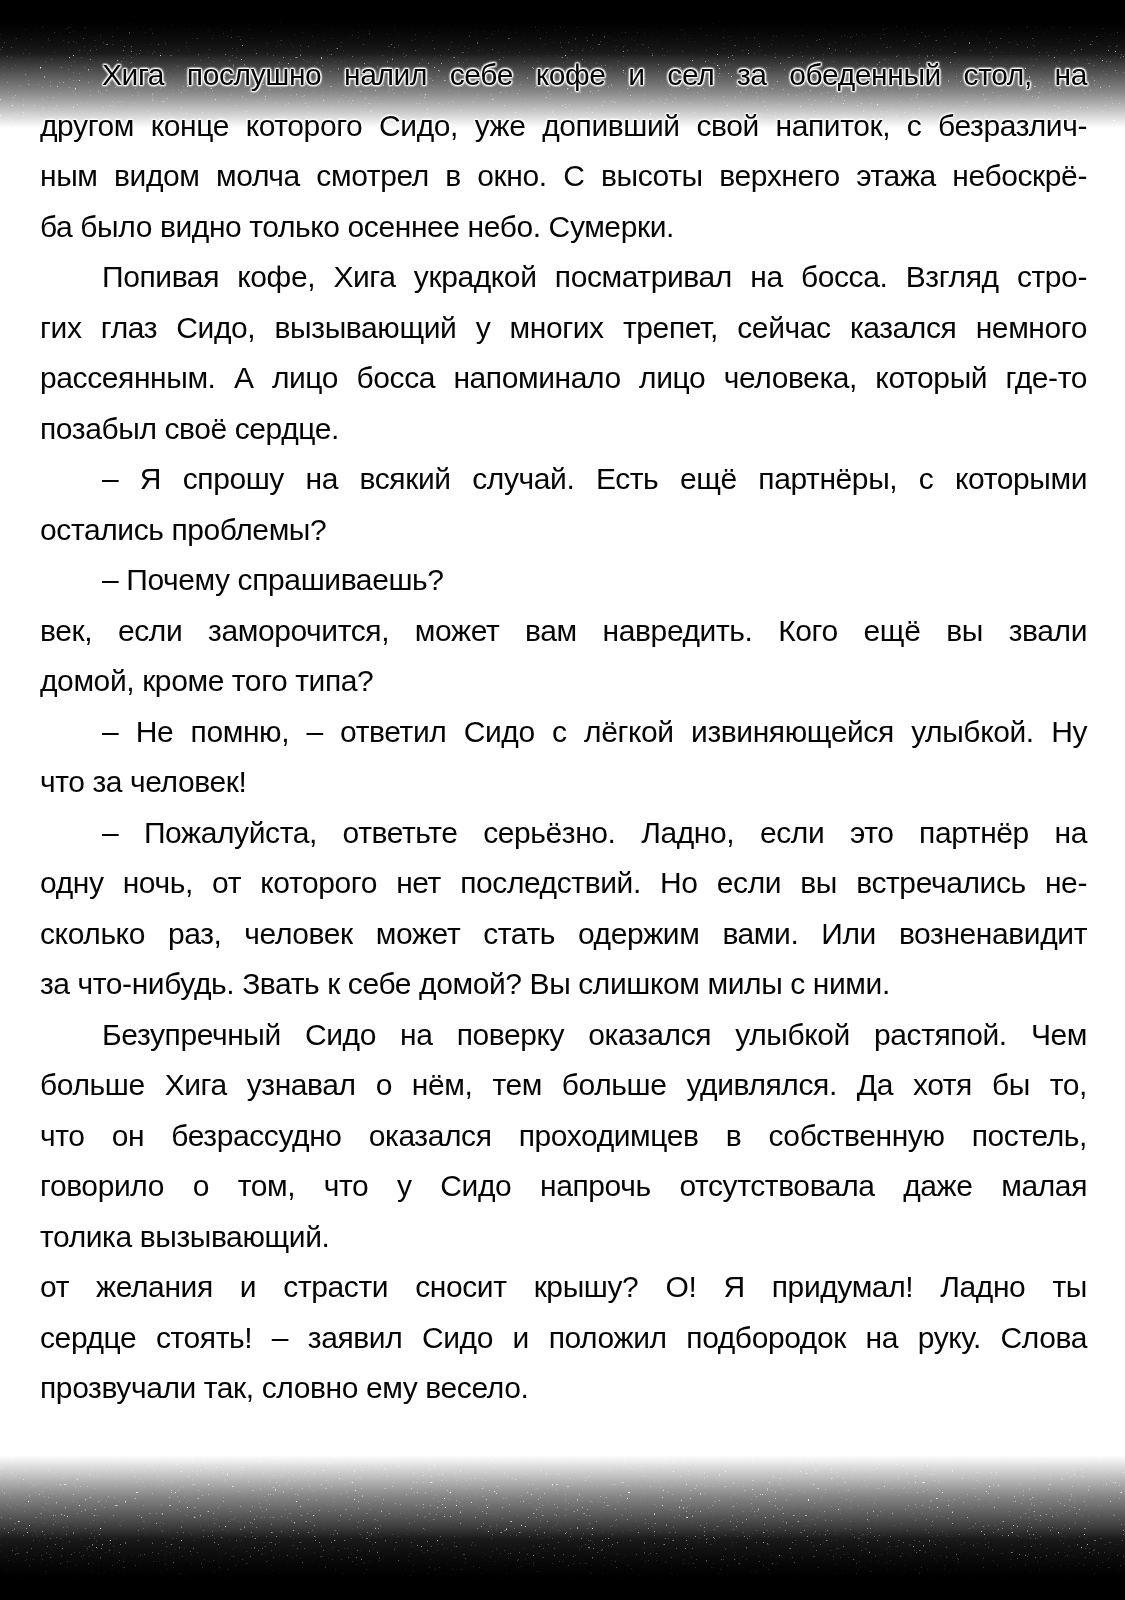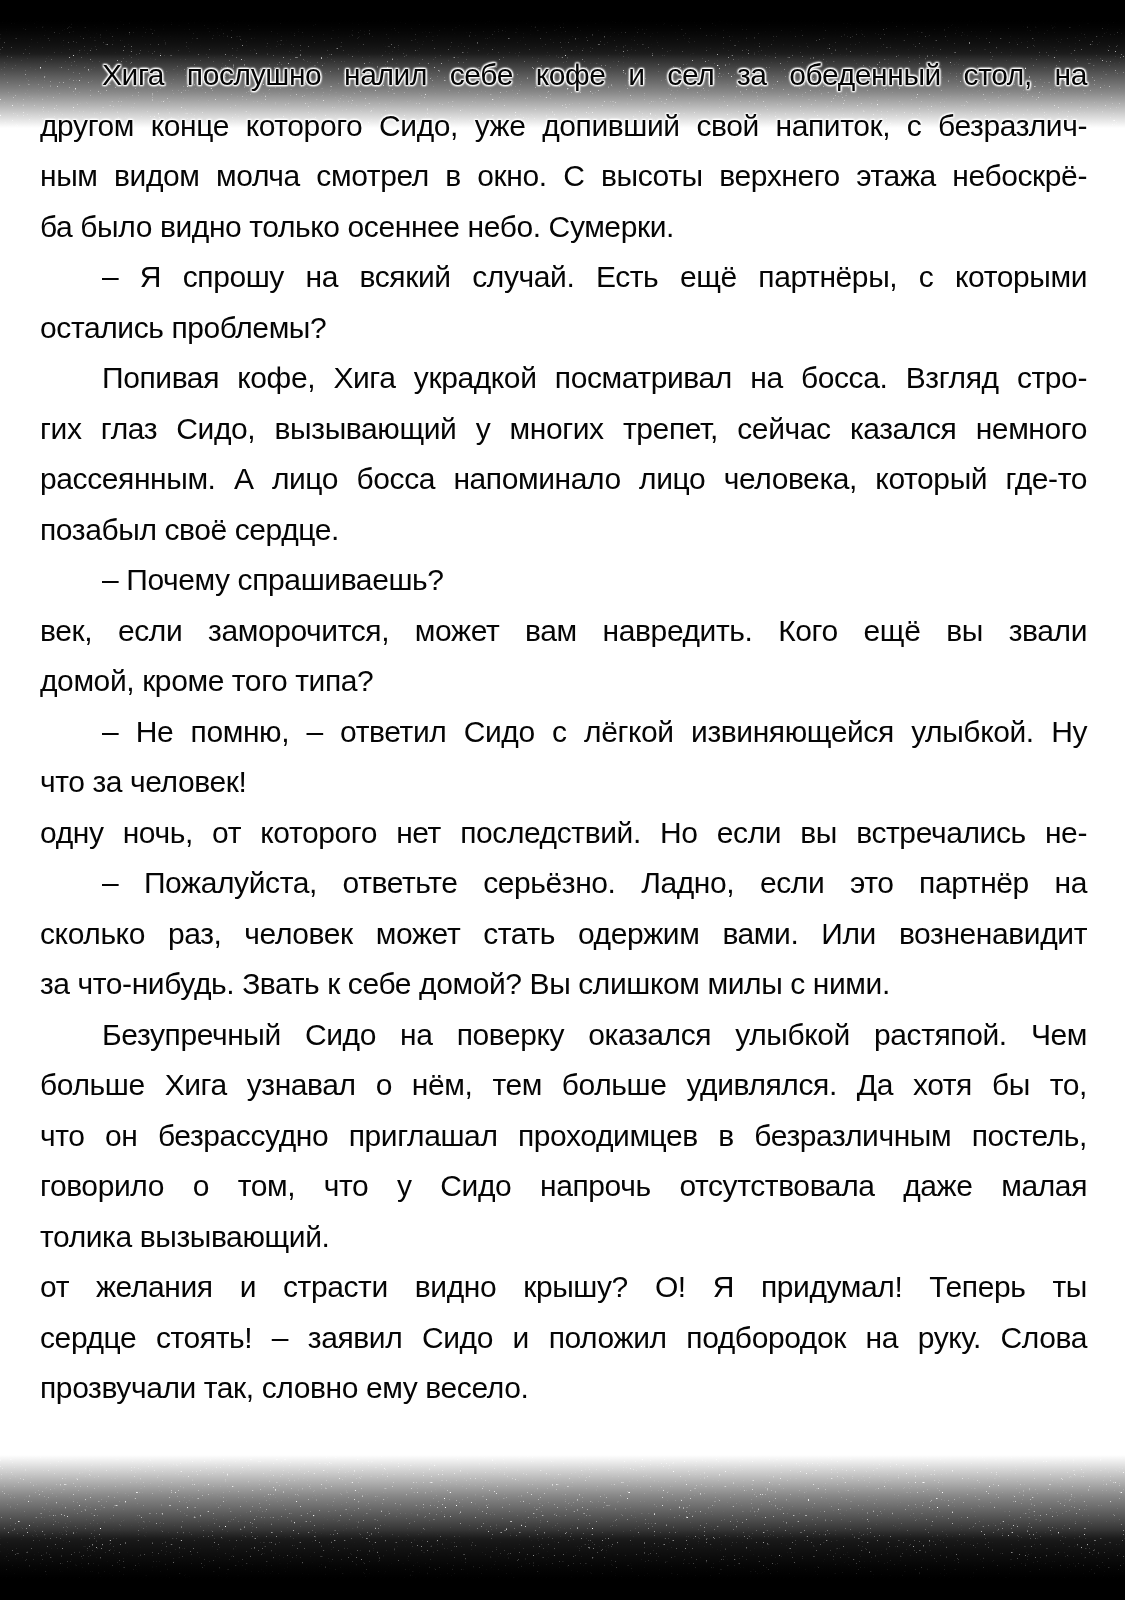--- a/index.html
+++ b/index.html
@@ -108,60 +108,60 @@
   <div class="text-block">
 
     <div class="para">
       <div class="line first">Хига послушно налил себе кофе и сел за обеденный стол, на</div>
       <div class="line">другом конце которого Сидо, уже допивший свой напиток, с безразлич-</div>
       <div class="line">ным видом молча смотрел в окно. С высоты верхнего этажа небоскрё-</div>
       <div class="line last">ба было видно только осеннее небо. Сумерки.</div>
     </div>
 
     <div class="para">
-      <div class="line first">– Я спрошу на всякий случай. Есть ещё партнёры, с которыми</div>
-      <div class="line last">остались проблемы?</div>
-    </div>
-
-    <div class="para">
       <div class="line first">Попивая кофе, Хига украдкой посматривал на босса. Взгляд стро-</div>
       <div class="line">гих глаз Сидо, вызывающий у многих трепет, сейчас казался немного</div>
       <div class="line">рассеянным. А лицо босса напоминало лицо человека, который где-то</div>
       <div class="line last">позабыл своё сердце.</div>
+    </div>
+
+    <div class="para">
+      <div class="line first">– Я спрошу на всякий случай. Есть ещё партнёры, с которыми</div>
+      <div class="line last">остались проблемы?</div>
     </div>
 
     <div class="para">
       <div class="line first last">– Почему спрашиваешь?</div>
     </div>
 
     <div class="para">
       <div class="line">век, если заморочится, может вам навредить. Кого ещё вы звали</div>
       <div class="line last">домой, кроме того типа?</div>
     </div>
 
     <div class="para">
       <div class="line first">– Не помню, – ответил Сидо с лёгкой извиняющейся улыбкой. Ну</div>
       <div class="line last">что за человек!</div>
     </div>
 
     <div class="para">
+      <div class="line first">– Пожалуйста, ответьте серьёзно. Ладно, если это партнёр на</div>
       <div class="line">одну ночь, от которого нет последствий. Но если вы встречались не-</div>
-      <div class="line first">– Пожалуйста, ответьте серьёзно. Ладно, если это партнёр на</div>
       <div class="line">сколько раз, человек может стать одержим вами. Или возненавидит</div>
       <div class="line last">за что-нибудь. Звать к себе домой? Вы слишком милы с ними.</div>
     </div>
 
     <div class="para">
       <div class="line first">Безупречный Сидо на поверку оказался улыбкой растяпой. Чем</div>
       <div class="line">больше Хига узнавал о нём, тем больше удивлялся. Да хотя бы то,</div>
-      <div class="line">что он безрассудно приглашал проходимцев в безразличным постель,</div>
+      <div class="line">что он безрассудно оказался проходимцев в собственную постель,</div>
       <div class="line">говорило о том, что у Сидо напрочь отсутствовала даже малая</div>
       <div class="line last">толика вызывающий.</div>
     </div>
 
     <div class="para">
-      <div class="line">от желания и страсти видно крышу? О! Я придумал! Теперь ты</div>
+      <div class="line">от желания и страсти сносит крышу? О! Я придумал! Ладно ты</div>
       <div class="line">сердце стоять! – заявил Сидо и положил подбородок на руку. Слова</div>
       <div class="line last">прозвучали так, словно ему весело.</div>
     </div>
 
   </div>
 </div>
 
 </body></html>

